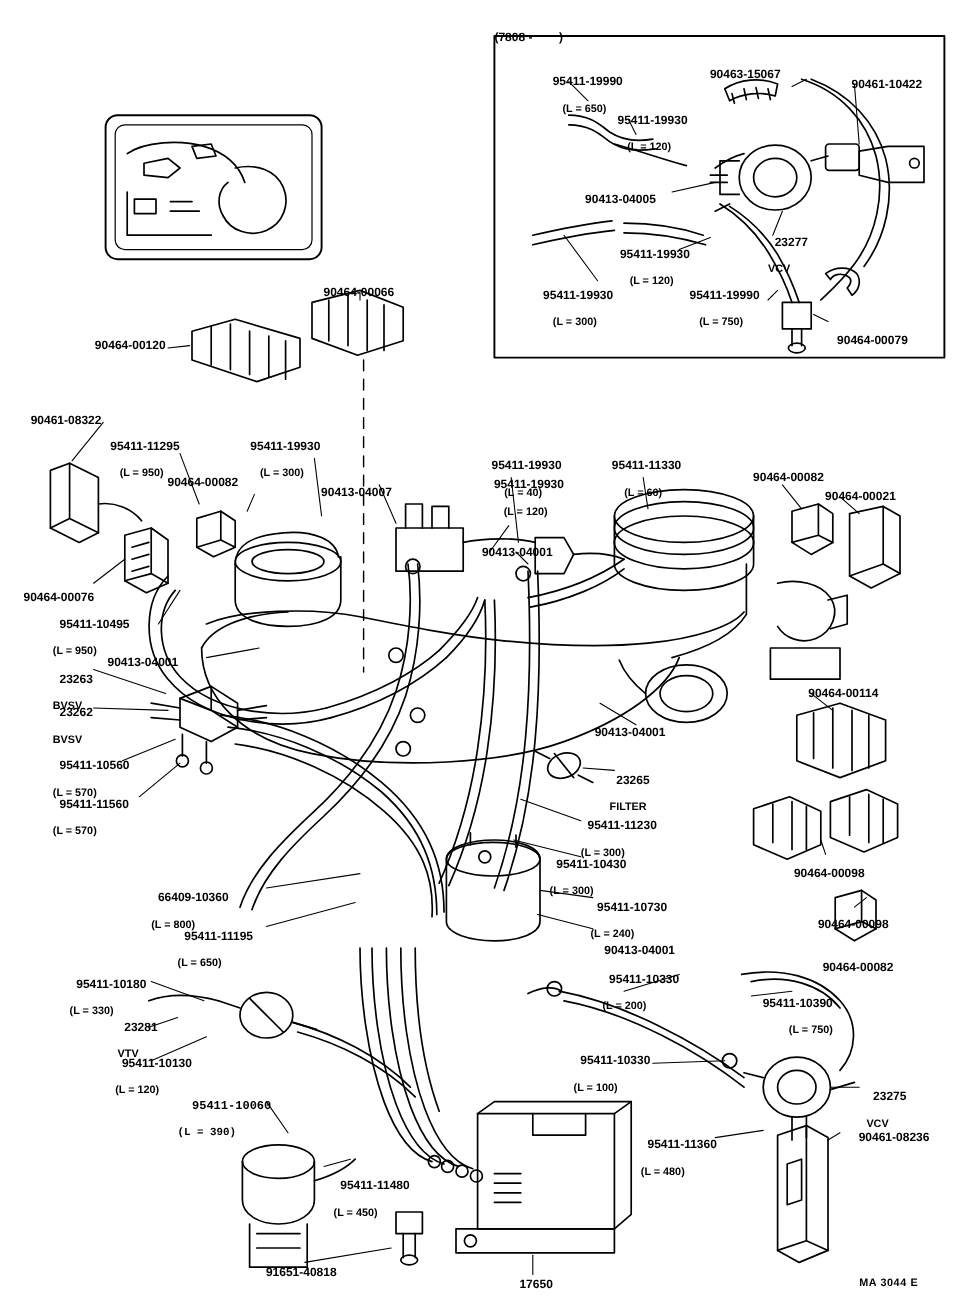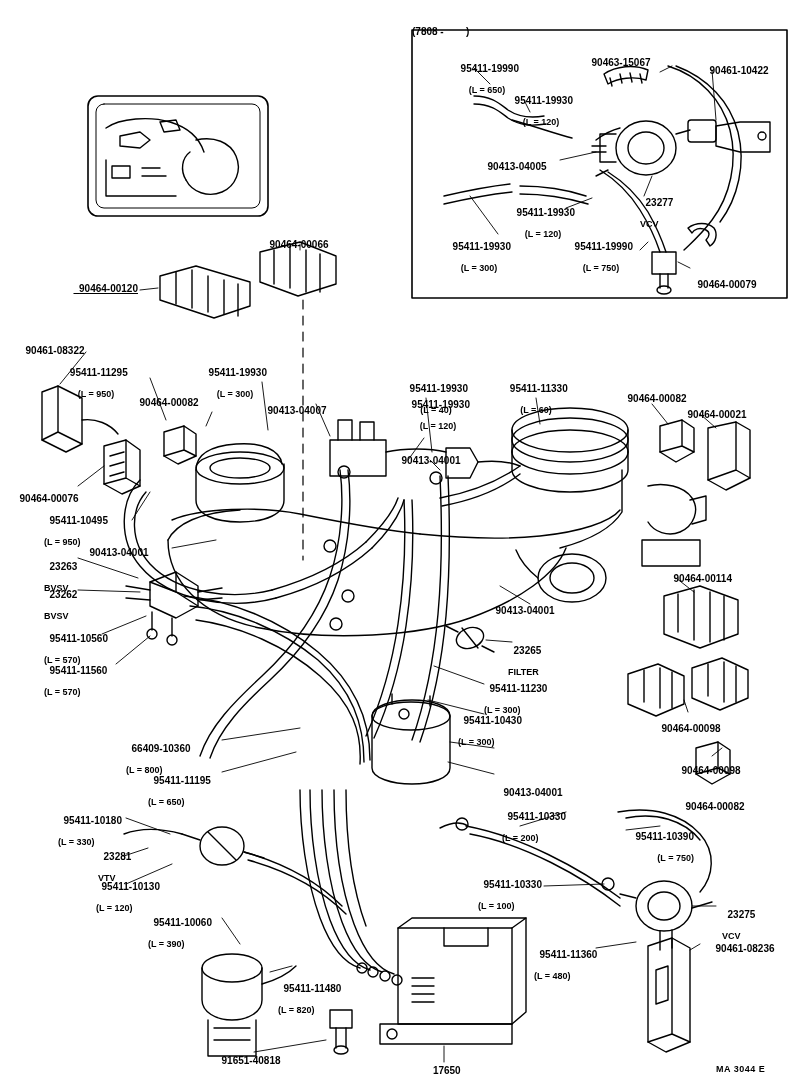--- a/index.html
+++ b/index.html
@@ -329,27 +329,27 @@
   <span>23277</span>
   <span class="sub">VCV</span>
 </div>
 <div class="lbl" style="left:692px;top:268px;">
   <span>90464-00079</span>
 </div>
 
 <div class="lbl" style="left:264px;top:228px;">
   <span>90464-00066</span>
 </div>
-<div class="lbl rt" style="left:60px;top:272px;width:78px;text-decoration:underline;">
+<div class="lbl rt" style="left:60px;top:272px;width:78px;">
   <span>90464-00120</span>
 </div>
 <div class="lbl" style="left:20px;top:334px;">
   <span>90461-08322</span>
 </div>
-<div class="lbl ctr" style="left:50px;top:356px;width:92px;">
+<div class="lbl ctr" style="left:72px;top:356px;width:92px;">
   <span>95411-11295</span>
   <span class="sub">(L = 950)</span>
 </div>
 <div class="lbl" style="left:134px;top:386px;">
   <span>90464-00082</span>
 </div>
 <div class="lbl ctr" style="left:190px;top:356px;width:90px;">
   <span>95411-19930</span>
   <span class="sub">(L = 300)</span>
 </div>
@@ -433,20 +433,24 @@
   <span>90464-00098</span>
 </div>
 <div class="lbl" style="left:126px;top:732px;">
   <span>66409-10360</span>
   <span class="sub">(L = 800)</span>
 </div>
 <div class="lbl" style="left:148px;top:764px;">
   <span>95411-11195</span>
   <span class="sub">(L = 650)</span>
 </div>
+<div class="lbl" style="left:492px;top:740px;">
+  <span>95411-10730</span>
+  <span class="sub">(L = 240)</span>
+</div>
 <div class="lbl" style="left:498px;top:776px;">
   <span>90413-04001</span>
 </div>
 <div class="lbl" style="left:680px;top:790px;">
   <span>90464-00082</span>
 </div>
 <div class="lbl" style="left:58px;top:804px;">
   <span>95411-10180</span>
   <span class="sub">(L = 330)</span>
 </div>
@@ -463,38 +467,38 @@
   <span class="sub">(L = 750)</span>
 </div>
 <div class="lbl" style="left:96px;top:870px;">
   <span>95411-10130</span>
   <span class="sub">(L = 120)</span>
 </div>
 <div class="lbl" style="left:478px;top:868px;">
   <span>95411-10330</span>
   <span class="sub">(L = 100)</span>
 </div>
-<div class="lbl" style="left:148px;top:906px;">
+<div class="lbl" style="left:148px;top:906px;font-family:Liberation Mono, monospace;">
   <span>95411-10060</span>
   <span class="sub">(L = 390)</span>
 </div>
 <div class="lbl" style="left:534px;top:938px;">
   <span>95411-11360</span>
   <span class="sub">(L = 480)</span>
 </div>
 <div class="lbl" style="left:722px;top:898px;">
   <span>23275</span>
   <span class="sub">VCV</span>
 </div>
 <div class="lbl" style="left:710px;top:932px;">
   <span>90461-08236</span>
 </div>
 <div class="lbl" style="left:278px;top:972px;">
   <span>95411-11480</span>
-  <span class="sub">(L = 820)</span>
+  <span class="sub">(L = 450)</span>
 </div>
 <div class="lbl" style="left:216px;top:1044px;">
   <span>91651-40818</span>
 </div>
 <div class="lbl ctr" style="left:404px;top:1054px;width:80px;">
   <span>17650</span>
   
 </div>
 
 <div class="code" style="left:716px;top:1064px;">MA 3044 E</div>

